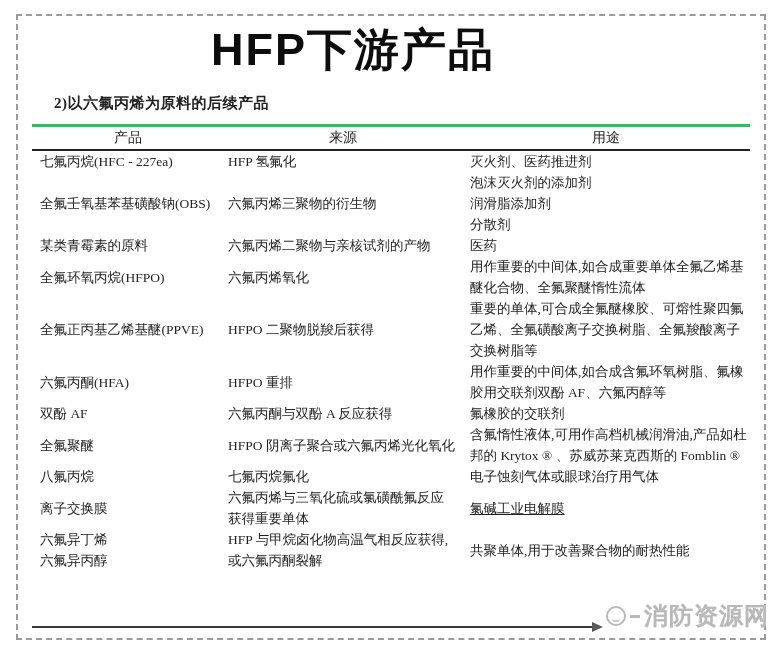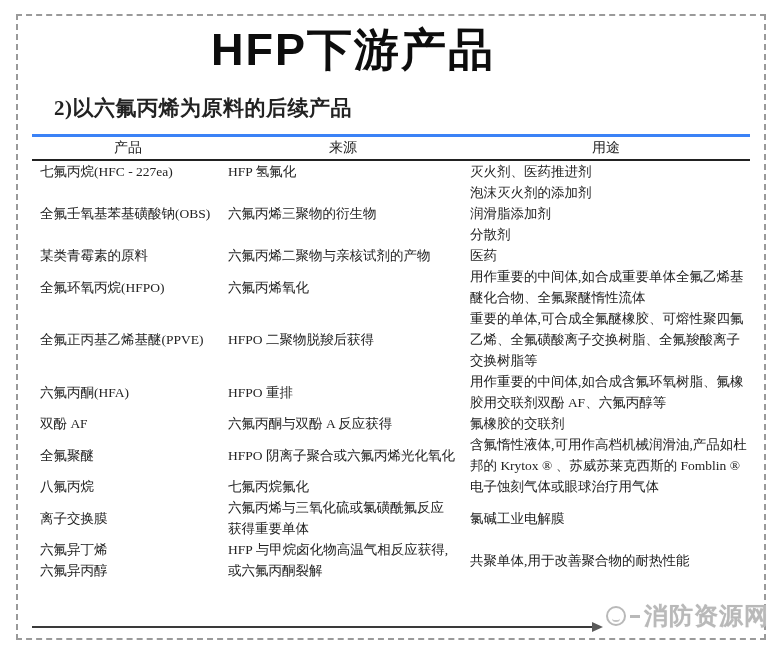--- a/index.html
+++ b/index.html
@@ -38,33 +38,33 @@
     font-weight: bold;
     font-size: 45px;
     letter-spacing: 2px;
     color: #0d0d0d;
     white-space: nowrap;
   }
   .subtitle {
     position: absolute;
     left: 54px;
     top: 94px;
-    font-size: 21px;
+    font-size: 15px;
     font-weight: bold;
     color: #222222;
     letter-spacing: 0.5px;
   }
   table.products {
     position: absolute;
     left: 32px;
-    top: 134px;
+    top: 124px;
     width: 718px;
     border-collapse: collapse;
     table-layout: fixed;
-    border-top: 3px solid #3b82f6;
+    border-top: 3px solid #22c55e;
   }
   table.products col.c1 { width: 192px; }
   table.products col.c2 { width: 238px; }
   table.products col.c3 { width: 288px; }
   table.products th {
     height: 22px;
     font-size: 14px;
     font-weight: normal;
     text-align: center;
     vertical-align: middle;
@@ -265,21 +265,21 @@
             <div>电子蚀刻气体或眼球治疗用气体</div>
           </td>
         </tr>
         <tr>
           <td class="product" style="vertical-align: middle;">
             <div>离子交换膜</div>
           </td>
           <td class="source" style="vertical-align: middle;">
             <div>六氟丙烯与三氧化硫或氯磺酰氟反应获得重要单体</div>
           </td>
-          <td class="usage" style="vertical-align: middle;">
+          <td class="usage" style="vertical-align: middle; text-decoration: underline;">
             <div>氯碱工业电解膜</div>
           </td>
         </tr>
         <tr>
           <td class="product" style="vertical-align: middle;">
             <div>六氟异丁烯</div>
             <div>六氟异丙醇</div>
           </td>
           <td class="source" style="vertical-align: middle;">
             <div>HFP 与甲烷卤化物高温气相反应获得,或六氟丙酮裂解</div>

